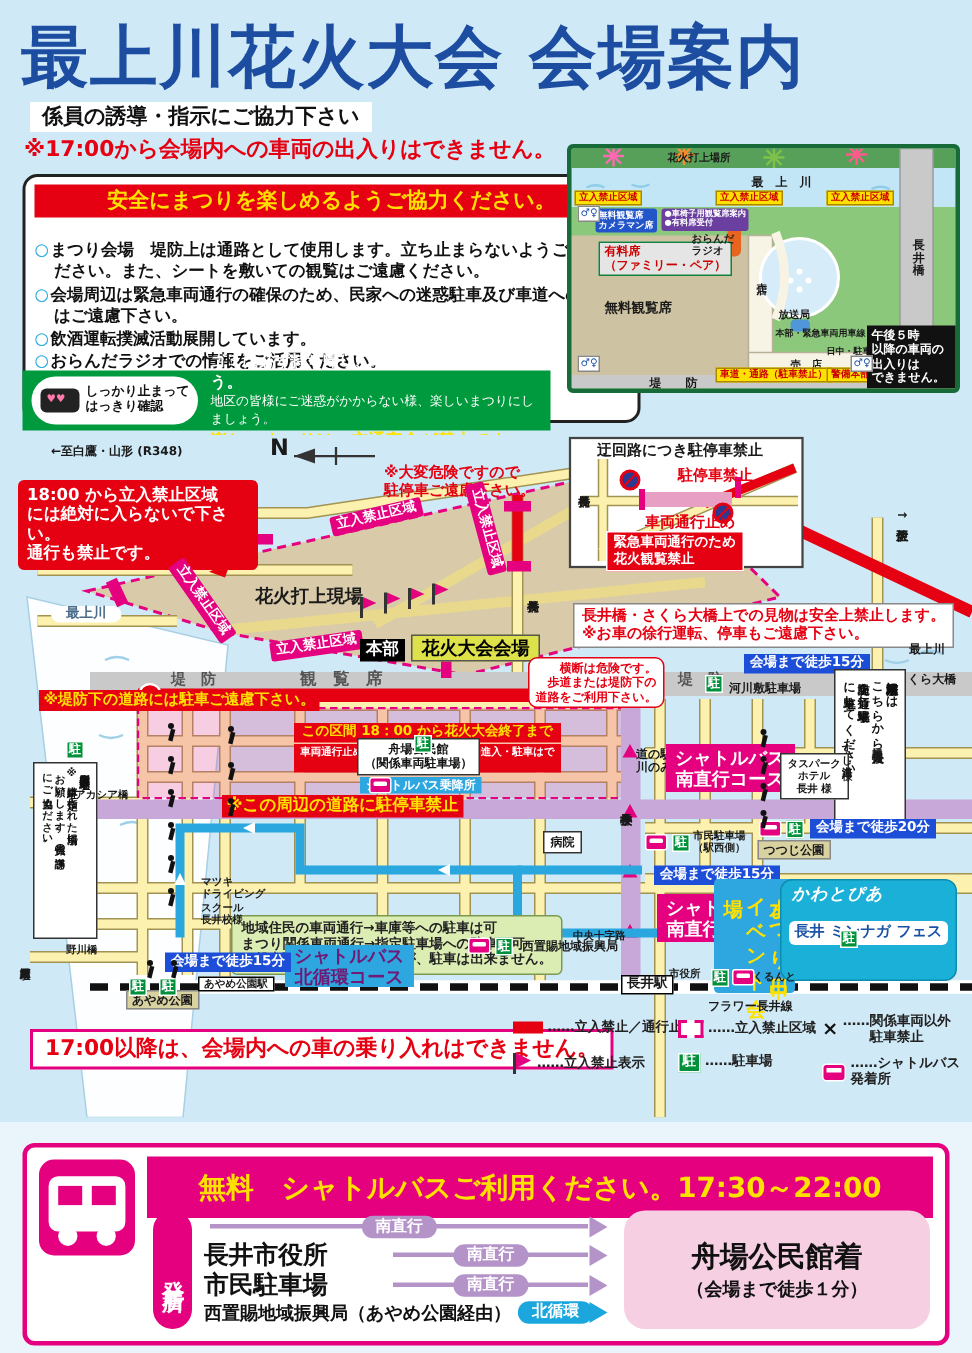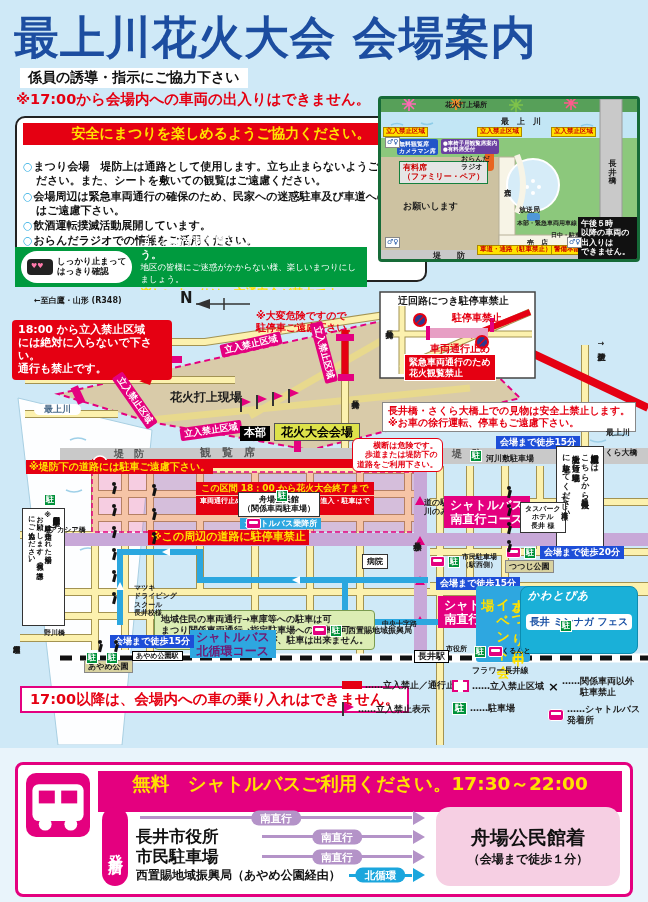--- a/index.html
+++ b/index.html
@@ -107,39 +107,39 @@
   .mm-yellow{background:#ffe100;color:#c00;font-size:6.5px;font-weight:bold;padding:0 2px;border:.5px solid #a80;white-space:nowrap}
   .mm-blue{background:#2255c8;color:#fff;font-size:6px;font-weight:bold;padding:1px 2px;border-radius:2px}
   .mm-purple{background:#6a3fa0;color:#fff;font-size:5.5px;font-weight:bold;padding:1px 2px;border-radius:2px}
   .mm-pink{background:#e5e5e5;border:1px solid #15803d;color:#c00;font-size:8px;font-weight:bold;text-align:left;padding:1px 3px}
   .mm-black{background:#111;color:#fff;font-size:8px;font-weight:bold;padding:2px 3px;width:62px}
   .wc{position:absolute;background:#fff;border:1px solid #888;font-size:7px;line-height:1;padding:1px;color:#1b52a5;font-weight:bold}
   
   #bottom-band { left:0; top:748px; width:648px; height:154px; background:#e9f4fb; }
   #shuttle-panel { left:15px; top:762px; width:618px; height:135px; background:#fff; border:3px solid #e4007f; border-radius:8px; }
   #sp-header { position:absolute; left:80px; top:6px; right:8px; height:41px; background:#e4007f;
-    display:flex; justify-content:center; }
+    display:flex; align-items:center; justify-content:center; }
   #sp-header span { color:#ffe100; font-size:18.5px; font-weight:bold; white-space:nowrap; }
   #sp-busicon { position:absolute; left:8px; top:8px; width:64px; height:64px; background:#e4007f; border-radius:10px; }
   #sp-body { position:absolute; left:84px; right:10px; top:42px; bottom:8px; display:flex; gap:8px; }
   #sp-label { flex:none; width:26px; background:#e4007f; border-radius:14px; color:#fff; font-size:15px; font-weight:bold;
     writing-mode:vertical-rl; letter-spacing:3px; display:flex; align-items:center; justify-content:center; }
   #sp-routes { flex:1; display:flex; flex-direction:column; justify-content:space-around; padding:2px 0; }
   .sp-row { display:flex; align-items:center; height:20px; }
   .sp-from { flex:none; width:122px; font-size:16.5px; font-weight:bold; color:#111; white-space:nowrap; }
   .sp-from.small { width:auto; font-size:12px; margin-right:4px; }
   .sp-line { position:relative; flex:1; height:3px; background:#b493c8; margin:0 16px 0 4px; }
   .sp-line::after { content:""; position:absolute; right:-13px; top:50%; transform:translateY(-50%);
     border-top:7px solid transparent; border-bottom:7px solid transparent; border-left:12px solid #b493c8; }
   .sp-cap { position:absolute; left:50%; top:50%; transform:translate(-50%,-50%); background:#b493c8; color:#fff;
     border-radius:9px; padding:0 9px; font-size:10.5px; font-weight:bold; line-height:15px; white-space:nowrap; }
   .sp-line.north { background:#1ba6dd; }
   .sp-line.north::after { border-left-color:#1ba6dd; }
   .sp-line.north .sp-cap { background:#1ba6dd; }
-  #sp-dest { flex:none; width:184px; background:#f6cfe3; border-radius:14px; display:flex; flex-direction:column;
+  #sp-dest { flex:none; width:204px; background:#f6cfe3; border-radius:14px; display:flex; flex-direction:column;
     align-items:center; justify-content:center; }
   #sp-dest-name { font-size:19px; font-weight:bold; color:#111; }
   #sp-dest-note { font-size:12px; font-weight:bold; color:#111; }
 </style>
 </head>
 <body>
 
 <div id="poster">
 
   <div id="page-title" class="abs">最上川花火大会 会場案内</div>
@@ -200,21 +200,21 @@
         <div class="a mm s7 navy" style="left: 120px; top: 18px;">最　上　川</div>
         <div class="a mm-yellow" style="left: 2px; top: 28px;">立入禁止区域</div>
         <div class="a mm-yellow" style="left: 96px; top: 28px;">立入禁止区域</div>
         <div class="a mm-yellow" style="left: 170px; top: 28px;">立入禁止区域</div>
         <div class="a mm-blue" style="left: 16px; top: 40px;">無料観覧席
 カメラマン席</div>
         <div class="a mm-purple" style="left: 60px; top: 40px;">●車椅子用観覧席案内
 ●有料席受付</div>
         <div class="a mm-pink" style="left: 18px; top: 62px;">有料席
 （ファミリー・ペア）</div>
-        <div class="a mm s8 white" style="left: 22px; top: 102px;">お願いします</div>
+        <div class="a mm s8 white" style="left: 22px; top: 102px;">無料観覧席</div>
         <div class="a mm s6" style="left: 80px; top: 56px;">おらんだ
 ラジオ</div>
         <div class="a mm s6 vert" style="left: 122px; top: 84px;">売店</div>
         <div class="a mm s6" style="left: 146px; top: 140px;">売　店</div>
         <div class="a mm s6" style="left: 138px; top: 107px;">放送局</div>
         <div class="a mm s5 red" style="left: 136px; top: 120px;">本部・緊急車両用車線</div>
         <div class="a mm s5" style="left: 170px; top: 132px;">日中・駐車場</div>
         <div class="a mm-yellow s5" style="left: 96px; top: 146px;">車道・通路（駐車禁止）</div>
         <div class="a mm-yellow s5" style="left: 170px; top: 146px;">警備本部</div>
         <div class="a mm s7 gray2" style="left: 52px; top: 152px;">堤　　防</div>

